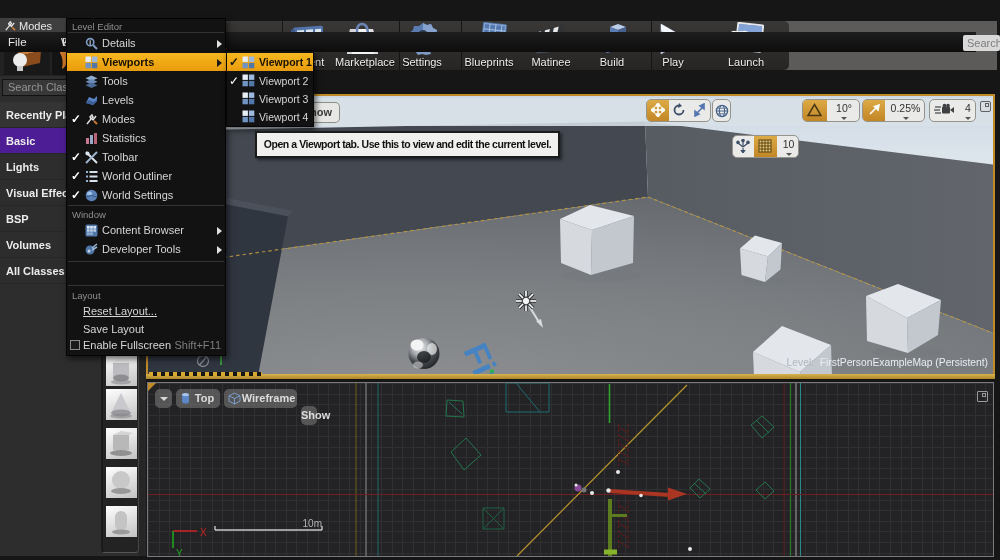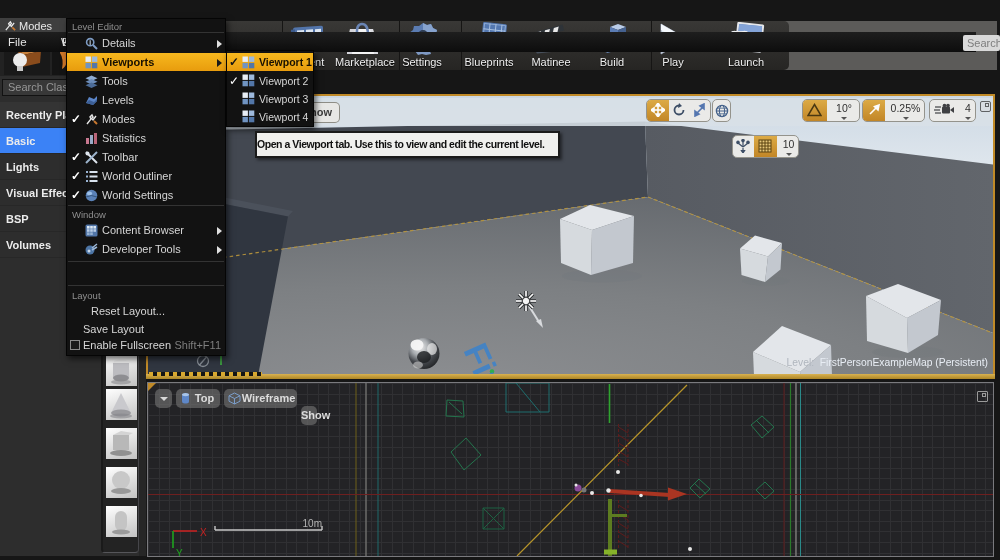--- a/index.html
+++ b/index.html
@@ -55,21 +55,21 @@
 .mcheck { position:absolute; left:4px; top:0; width:14px; color:#fff; font-size:12px; font-weight:bold; }
 .micon { position:absolute; left:18px; top:3px; width:13px; height:13px; }
 .marrow { position:absolute; right:3px; top:6px; width:0; height:0; border-top:4px solid transparent; border-bottom:4px solid transparent; border-left:5px solid #e0e0e0; }
 #mhl { position:absolute; left:0px; top:34px; width:159px; height:18px; background:linear-gradient(#f7b81e,#e89c0d); }
 
 
 #submenu { position:absolute; left:226px; top:50px; width:88px; height:77px; background:#121212; border:1px solid #050505; box-shadow:2px 3px 6px rgba(0,0,0,0.6); }
 .srow { position:absolute; left:0; width:86px; height:18px; line-height:18px; color:#d6d6d6; font-size:10.5px; white-space:nowrap; overflow:hidden; }
 
 
-#tooltip { position:absolute; left:255px; top:131px; width:305px; height:27px; background:#f0f0ee; border:2px solid #1b1b1b; box-shadow:2px 2px 3px rgba(0,0,0,0.5); color:#111; font-size:10.5px; font-weight:bold; letter-spacing:-0.45px; line-height:23px; text-align:left; white-space:nowrap; }
+#tooltip { position:absolute; left:255px; top:131px; width:305px; height:27px; background:#f0f0ee; border:2px solid #1b1b1b; box-shadow:2px 2px 3px rgba(0,0,0,0.5); color:#111; font-size:10.5px; font-weight:bold; letter-spacing:-0.45px; line-height:23px; text-align:center; white-space:nowrap; }
 </style>
 </head>
 <body>
 <div id="stage">
 
   <div id="toolbar-gray"></div>
   <div id="toolbar-dark"></div>
   <div class="tsep" style="left:282px;"></div>
   <div class="tsep" style="left:399px;"></div>
   <div class="tsep" style="left:461px;"></div>
@@ -92,25 +92,26 @@
         </svg>
       </div>
       <div style="position:absolute; left:52px; top:2px; width:46px; height:38px; background:#141414;">
         <svg width="18" height="30" viewBox="0 0 18 30" style="margin:4px 0 0 4px;">
             <path d="M4,2 Q14,8 12,18 Q10,26 6,28 Q8,18 4,12 Z" fill="#d07828"></path>
           </svg>
       </div>
     </div>
     <div id="searchclass">Search Class</div>
     <div class="cat" style="top:84px; background:#343434;">Recently Placed</div>
-    <div class="cat" style="top:110px; background:#3b82f6;">Basic</div>
+    <div class="cat" style="top:110px; background:#4c1d95;">Basic</div>
     <div class="cat" style="top:136px;">Lights</div>
     <div class="cat" style="top:162px;">Visual Effects</div>
     <div class="cat" style="top:188px;">BSP</div>
     <div class="cat" style="top:214px;">Volumes</div>
+    <div class="cat" style="top:240px;">All Classes</div>
     <div id="itemcol">
       <div class="thumb" style="top:252px;"><svg width="31" height="31" viewBox="0 0 31 31">
             <ellipse cx="15" cy="8" rx="8" ry="3.5" fill="#e8e8e8"></ellipse>
             <rect x="7" y="8" width="16" height="15" fill="#bcbcc0"></rect>
             <ellipse cx="15" cy="23" rx="8" ry="3.5" fill="#8e8e92"></ellipse>
             <ellipse cx="15" cy="27" rx="10" ry="2.5" fill="#88888c" opacity="0.6"></ellipse>
           </svg></div>
       <div class="thumb" style="top:286px;"><svg width="31" height="31" viewBox="0 0 31 31">
             <polygon points="15,4 25,24 5,24" fill="#c9c9cd"></polygon>
             <ellipse cx="15" cy="24" rx="10" ry="3.5" fill="#9a9a9e"></ellipse>
@@ -674,21 +675,21 @@
           <path d="M7,5 L12,1 M7,7 L12,4" stroke="#9cb8d8" stroke-width="1.5"></path>
           <circle cx="4" cy="8" r="1.5" fill="#c8d8ea"></circle>
         </svg>
         <span class="txt">Developer Tools</span>
         <span class="marrow"></span>
       </div>
     <div class="msep" style="top:242px;"></div>
     <div class="msep" style="top:266px;"></div>
     <div class="mhead" style="top:271px;">Layout</div>
     <div class="mrow" style="top:282.5px;">
-        <span class="txt" style="left:24px;">Reset Layout...</span>
+        <span class="txt" style="left:16px;text-decoration:underline;">Reset Layout...</span>
       </div>
     <div class="mrow" style="top:300.5px;">
         <span class="txt" style="left:16px;">Save Layout</span>
       </div>
     <div class="mrow" style="top:317px;">
         <span style="position:absolute; left:3px; top:4px; width:10px; height:10px; border:1px solid #8a8a8a; background:#1a1a1a;"></span>
         <span class="txt" style="left:16px;">Enable Fullscreen</span>
         <span style="position:absolute; right:4px; color:#7e7e7e;">Shift+F11</span>
       </div>
   </div>

